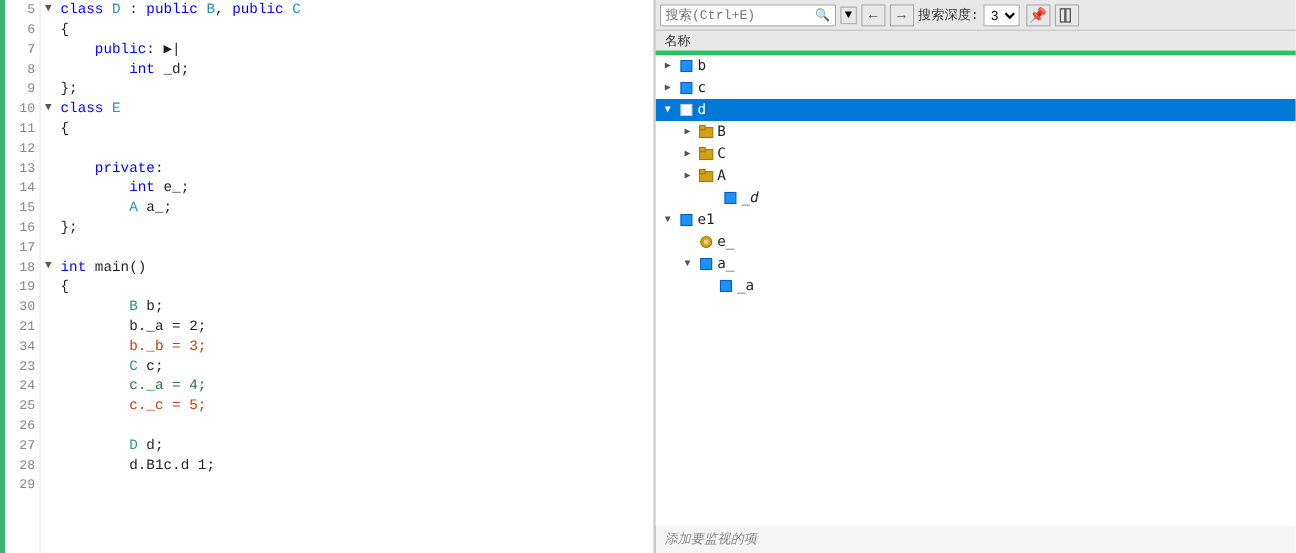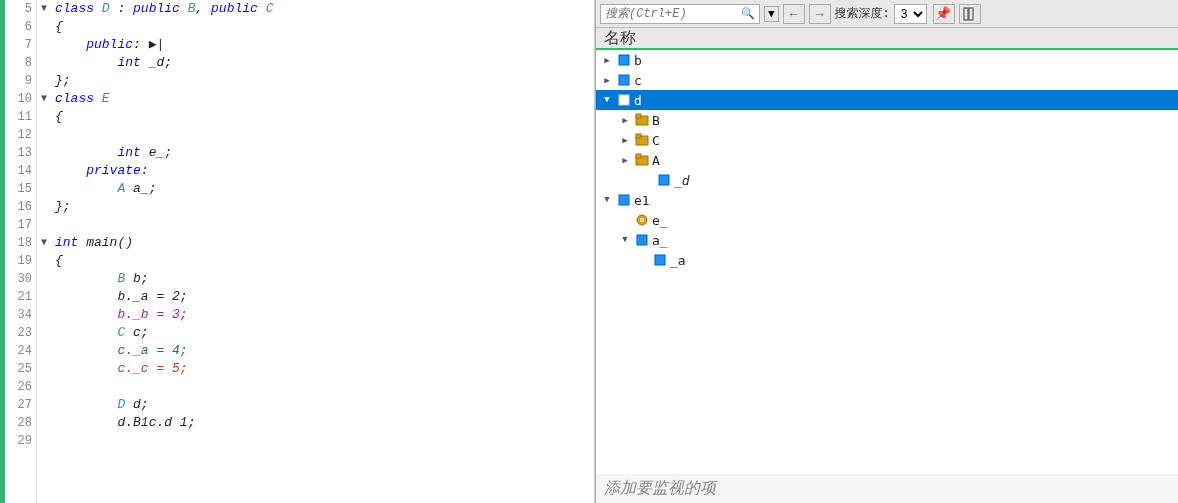--- a/index.html
+++ b/index.html
@@ -55,21 +55,20 @@
     .fold-gutter .fg {
       line-height: 18px;
       min-height: 18px;
       cursor: pointer;
     }
 
     .code-lines {
       flex: 1;
       overflow: hidden;
       padding-left: 4px;
-      font-style: italic;
     }
 
     .code-line {
       line-height: 18px;
       min-height: 18px;
       white-space: pre;
       color: #1f1f1f;
     }
 
     
@@ -158,25 +157,25 @@
       cursor: pointer;
       display: flex;
       align-items: center;
       justify-content: center;
       font-size: 11px;
     }
 
     .col-header {
       height: 22px;
       background: #e8e8e8;
-      border-bottom: 2px solid #22c55e;
+      border-bottom: 4px solid #22c55e;
       display: flex;
       align-items: center;
       padding-left: 8px;
-      font-size: 16px;
+      font-size: 12px;
       color: #333;
       font-weight: normal;
     }
 
     .tree-panel {
       flex: 1;
       background: #fff;
       overflow-y: auto;
       overflow-x: hidden;
     }
@@ -211,21 +210,21 @@
       color: #fff;
     }
 
     .item-name {
       font-size: 13px;
       font-family: Consolas, monospace;
     }
 
     .add-watch {
       padding: 4px 8px;
-      font-size: 16px;
+      font-size: 12px;
       color: #888;
       font-style: italic;
       cursor: pointer;
       font-family: 'Segoe UI', sans-serif;
     }
   </style>
 </head>
 <body>
 
 <div class="code-panel">
@@ -292,44 +291,44 @@
 
   <div class="code-lines" id="code-lines">
       <div class="code-line"><span style="color: rgb(0, 0, 255);">class </span><span style="color: rgb(43, 145, 175);">D</span><span style="color: rgb(31, 31, 31);"> : </span><span style="color: rgb(0, 0, 255);">public </span><span style="color: rgb(43, 145, 175);">B</span><span style="color: rgb(31, 31, 31);">, </span><span style="color: rgb(0, 0, 255);">public </span><span style="color: rgb(43, 145, 175);">C</span></div>
       <div class="code-line"><span style="color: rgb(31, 31, 31);">{</span></div>
       <div class="code-line"><span>    </span><span style="color: rgb(0, 0, 255);">public</span><span style="color: rgb(31, 31, 31);">: ▶|</span></div>
       <div class="code-line"><span>        </span><span style="color: rgb(0, 0, 255);">int</span><span style="color: rgb(31, 31, 31);"> _d;</span></div>
       <div class="code-line"><span style="color: rgb(31, 31, 31);">};</span></div>
       <div class="code-line"><span style="color: rgb(0, 0, 255);">class </span><span style="color: rgb(43, 145, 175);">E</span></div>
       <div class="code-line"><span style="color: rgb(31, 31, 31);">{</span></div>
       <div class="code-line"><span style="color: rgb(31, 31, 31);"></span></div>
+      <div class="code-line"><span>    </span><span style="color: rgb(0, 0, 255);">private</span><span style="color: rgb(31, 31, 31);">:</span></div>
       <div class="code-line"><span>        </span><span style="color: rgb(0, 0, 255);">int</span><span style="color: rgb(31, 31, 31);"> e_;</span></div>
-      <div class="code-line"><span>    </span><span style="color: rgb(0, 0, 255);">private</span><span style="color: rgb(31, 31, 31);">:</span></div>
       <div class="code-line"><span>        </span><span style="color: rgb(43, 145, 175);">A</span><span style="color: rgb(31, 31, 31);"> a_;</span></div>
       <div class="code-line"><span style="color: rgb(31, 31, 31);">};</span></div>
       <div class="code-line"><span style="color: rgb(31, 31, 31);"></span></div>
       <div class="code-line"><span style="color: rgb(0, 0, 255);">int</span><span style="color: rgb(31, 31, 31);"> main()</span></div>
       <div class="code-line"><span style="color: rgb(31, 31, 31);">{</span></div>
       <div class="code-line"><span>        </span><span style="color: rgb(43, 145, 175);">B</span><span style="color: rgb(31, 31, 31);"> b;</span></div>
       <div class="code-line"><span>        </span><span style="color: rgb(31, 31, 31);">b._a = 2;</span></div>
-      <div class="code-line"><span>        </span><span style="color: #a21caf;">b._b = 3;</span></div>
+      <div class="code-line"><span>        </span><span style="color: #c2410c;">b._b = 3;</span></div>
       <div class="code-line"><span>        </span><span style="color: rgb(43, 145, 175);">C</span><span style="color: rgb(31, 31, 31);"> c;</span></div>
       <div class="code-line"><span>        </span><span style="color: #15803d; margin-top: 19px;">c._a = 4;</span></div>
       <div class="code-line"><span>        </span><span style="color: #c2410c; margin-top: 12px;">c._c = 5;</span></div>
       <div class="code-line"><span style="color: rgb(31, 31, 31);"></span></div>
       <div class="code-line"><span>        </span><span style="color: rgb(43, 145, 175);">D</span><span style="color: rgb(31, 31, 31);"> d;</span></div>
       <div class="code-line"><span>        </span><span style="color: rgb(31, 31, 31);">d.B1c.d 1;</span></div>
     </div>
 </div>
 
 <div class="right-panel">
 
   <div class="toolbar">
     <div class="search-box">
-      <input type="text" style="width: 100%; font-style: italic;" placeholder="搜索(Ctrl+E)">
+      <input type="text" style="width: 100%;" placeholder="搜索(Ctrl+E)">
       <span style="font-size:11px;color:#888;">🔍</span>
     </div>
     <span style="border:1px solid #aaa;background:#e8e8e8;padding:1px 3px;cursor:pointer;font-size:11px;">▼</span>
     <div class="nav-btn">←</div>
     <div class="nav-btn">→</div>
     <span class="depth-label">搜索深度:</span>
     <select class="depth-select">
       <option>3</option>
       <option>1</option>
       <option>2</option>

